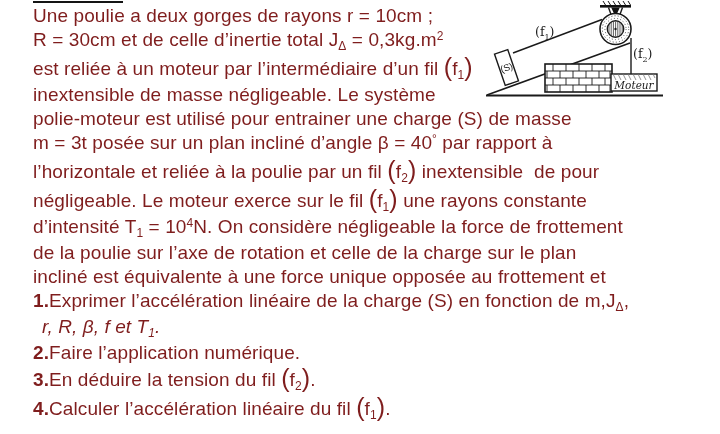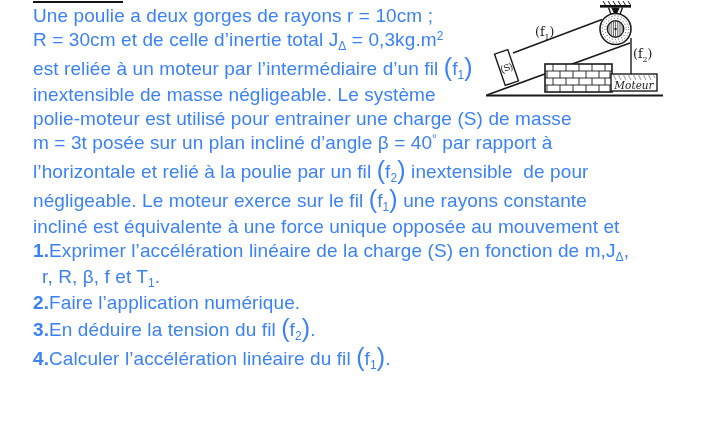--- a/index.html
+++ b/index.html
@@ -2,34 +2,34 @@
 <html><head>
 <meta charset="utf-8">
 <style>
   html,body{margin:0;padding:0;background:#ffffff;}
   .page{
     position:relative;
     width:720px;height:434px;
     background:#ffffff;
     overflow:hidden;
     font-family:"Liberation Sans", sans-serif;
-    color:#3b82f6;
+    color:#7f1d1d;
   }
   .top-rule{
     position:absolute;left:33px;top:1px;width:90px;height:2px;
     background:#141414;
   }
   .text-block{
     position:absolute;left:33px;top:4px;width:680px;
   }
   .line{
     font-size:19px;line-height:24px;white-space:pre;
     letter-spacing:0.1px;
   }
-  .line.indent{padding-left:9px;}
+  .line.indent{padding-left:9px;font-style:italic;}
   .seg-bold{font-weight:bold;}
   .seg-sub{font-size:12px;position:relative;top:4px;}
   .seg-sup{font-size:12px;position:relative;top:-6px;}
   .seg-big{font-size:25px;position:relative;top:1px;}
   .diagram{
     position:absolute;left:483px;top:0;width:236px;height:99px;
   }
 </style>
 </head>
 <body>
@@ -38,23 +38,25 @@
 
   <div class="top-rule"></div>
 
   <div class="text-block">
       <div class="line"><span class="seg-text">Une poulie a deux gorges de rayons r = 10cm ;</span></div>
       <div class="line"><span class="seg-text">R = 30cm et de celle d’inertie total J</span><span class="seg-sub">Δ</span><span class="seg-text"> = 0,3kg.m</span><span class="seg-sup">2</span></div>
       <div class="line"><span class="seg-text">est reliée à un moteur par l’intermédiaire d’un fil </span><span class="seg-big">(</span><span class="seg-text">f</span><span class="seg-sub">1</span><span class="seg-big">)</span></div>
       <div class="line"><span class="seg-text">inextensible de masse négligeable. Le système</span></div>
       <div class="line"><span class="seg-text">polie-moteur est utilisé pour entrainer une charge (S) de masse</span></div>
       <div class="line"><span class="seg-text">m = 3t posée sur un plan incliné d’angle β = 40</span><span class="seg-sup">°</span><span class="seg-text"> par rapport à</span></div>
-      <div class="line"><span class="seg-text">l’horizontale et relié à la poulie par un fil </span><span class="seg-big">(</span><span class="seg-text">f</span><span class="seg-sub">2</span><span class="seg-big">)</span><span class="seg-text"> inextensible  de pour</span></div>
+      <div class="line"><span class="seg-text">l’horizontale et reliée à la poulie par un fil </span><span class="seg-big">(</span><span class="seg-text">f</span><span class="seg-sub">2</span><span class="seg-big">)</span><span class="seg-text"> inextensible  de pour</span></div>
       <div class="line"><span class="seg-text">négligeable. Le moteur exerce sur le fil </span><span class="seg-big">(</span><span class="seg-text">f</span><span class="seg-sub">1</span><span class="seg-big">)</span><span class="seg-text"> une rayons constante</span></div>
-      <div class="line"><span class="seg-text">incliné est équivalente à une force unique opposée au mouvement et</span></div>
+      <div class="line"><span class="seg-text">d’intensité T</span><span class="seg-sub">1</span><span class="seg-text"> = 10</span><span class="seg-sup">4</span><span class="seg-text">N. On considère négligeable la force de frottement</span></div>
+      <div class="line"><span class="seg-text">de la poulie sur l’axe de rotation et celle de la charge sur le plan</span></div>
+      <div class="line"><span class="seg-text">incliné est équivalente à une force unique opposée au frottement et</span></div>
       <div class="line"><span class="seg-bold">1.</span><span class="seg-text">Exprimer l’accélération linéaire de la charge (S) en fonction de m,J</span><span class="seg-sub">Δ</span><span class="seg-text">,</span></div>
       <div class="line indent"><span class="seg-text">r, R, β, f et T</span><span class="seg-sub">1</span><span class="seg-text">.</span></div>
       <div class="line"><span class="seg-bold">2.</span><span class="seg-text">Faire l’application numérique.</span></div>
       <div class="line"><span class="seg-bold">3.</span><span class="seg-text">En déduire la tension du fil </span><span class="seg-big">(</span><span class="seg-text">f</span><span class="seg-sub">2</span><span class="seg-big">)</span><span class="seg-text">.</span></div>
       <div class="line"><span class="seg-bold">4.</span><span class="seg-text">Calculer l’accélération linéaire du fil </span><span class="seg-big">(</span><span class="seg-text">f</span><span class="seg-sub">1</span><span class="seg-big">)</span><span class="seg-text">.</span></div>
     </div>
 
   <svg class="diagram" viewBox="0 0 236 99" xmlns="http://www.w3.org/2000/svg">
     <defs>
       <clipPath id="hubClip">

